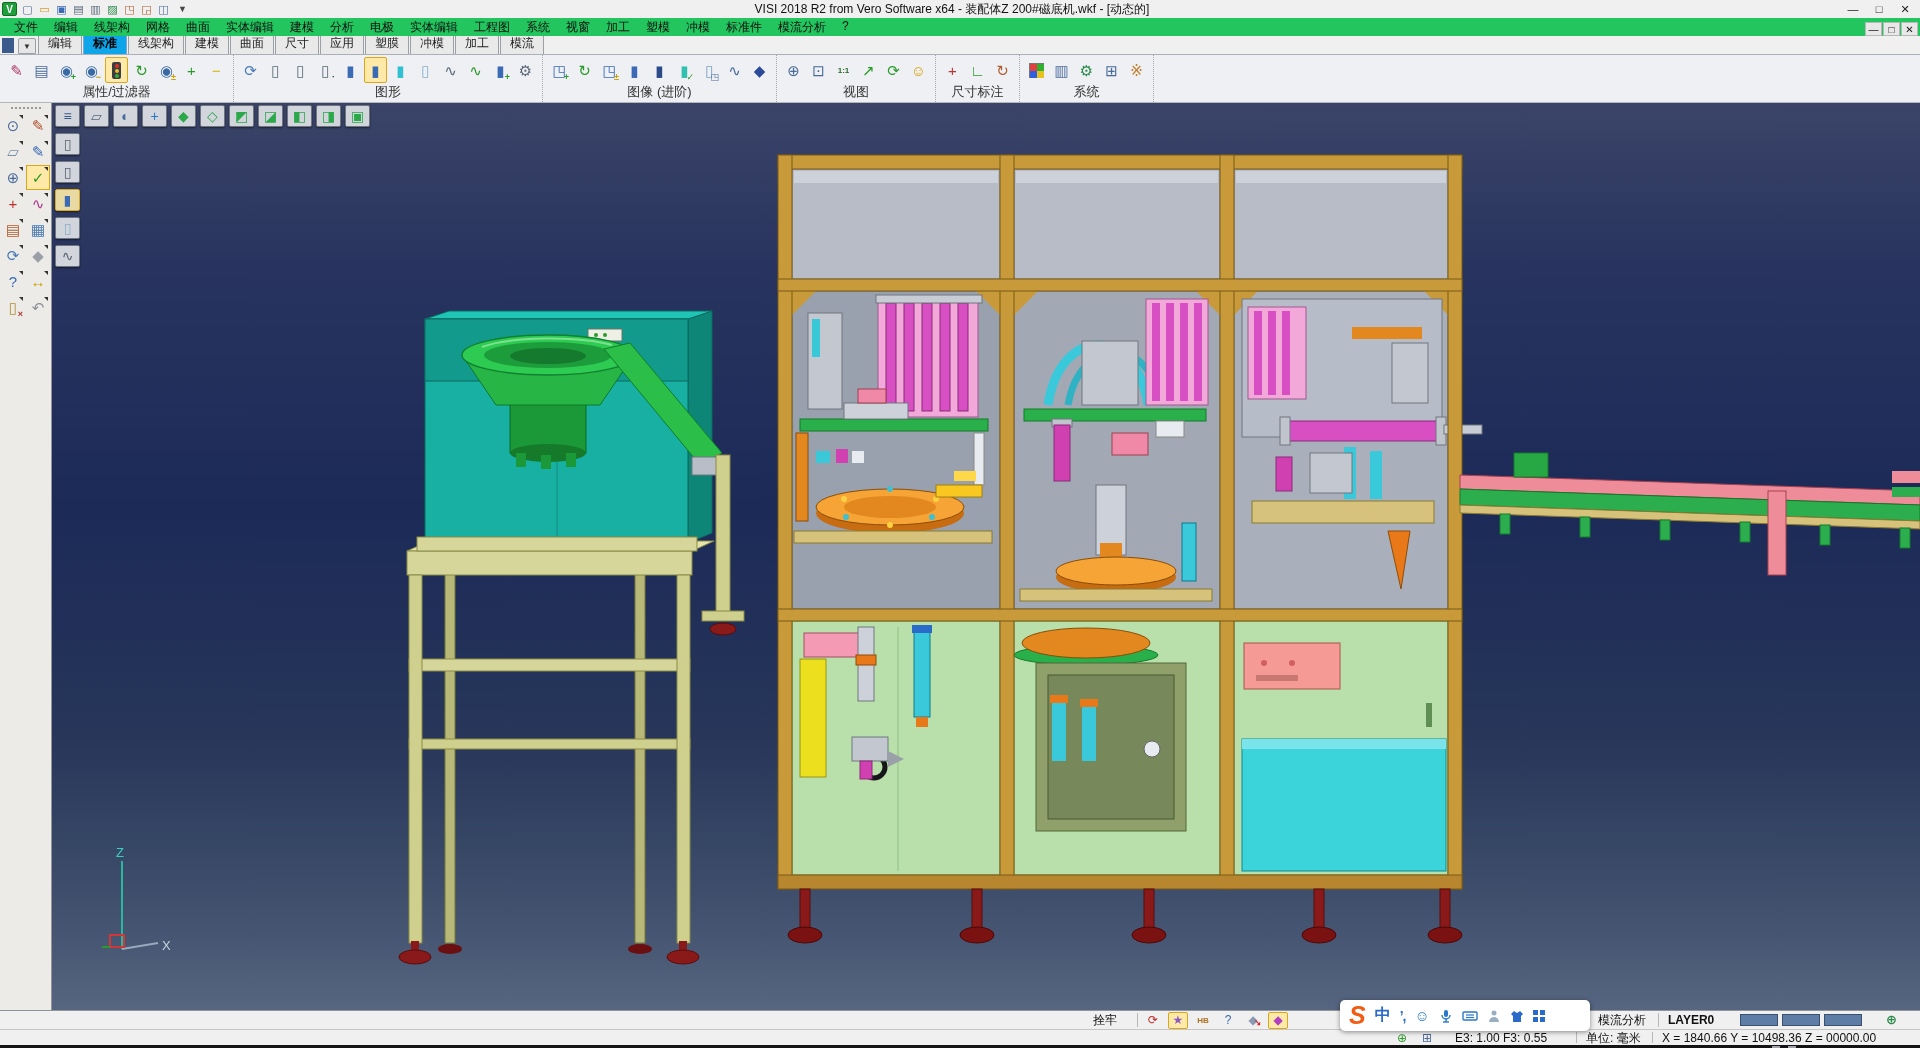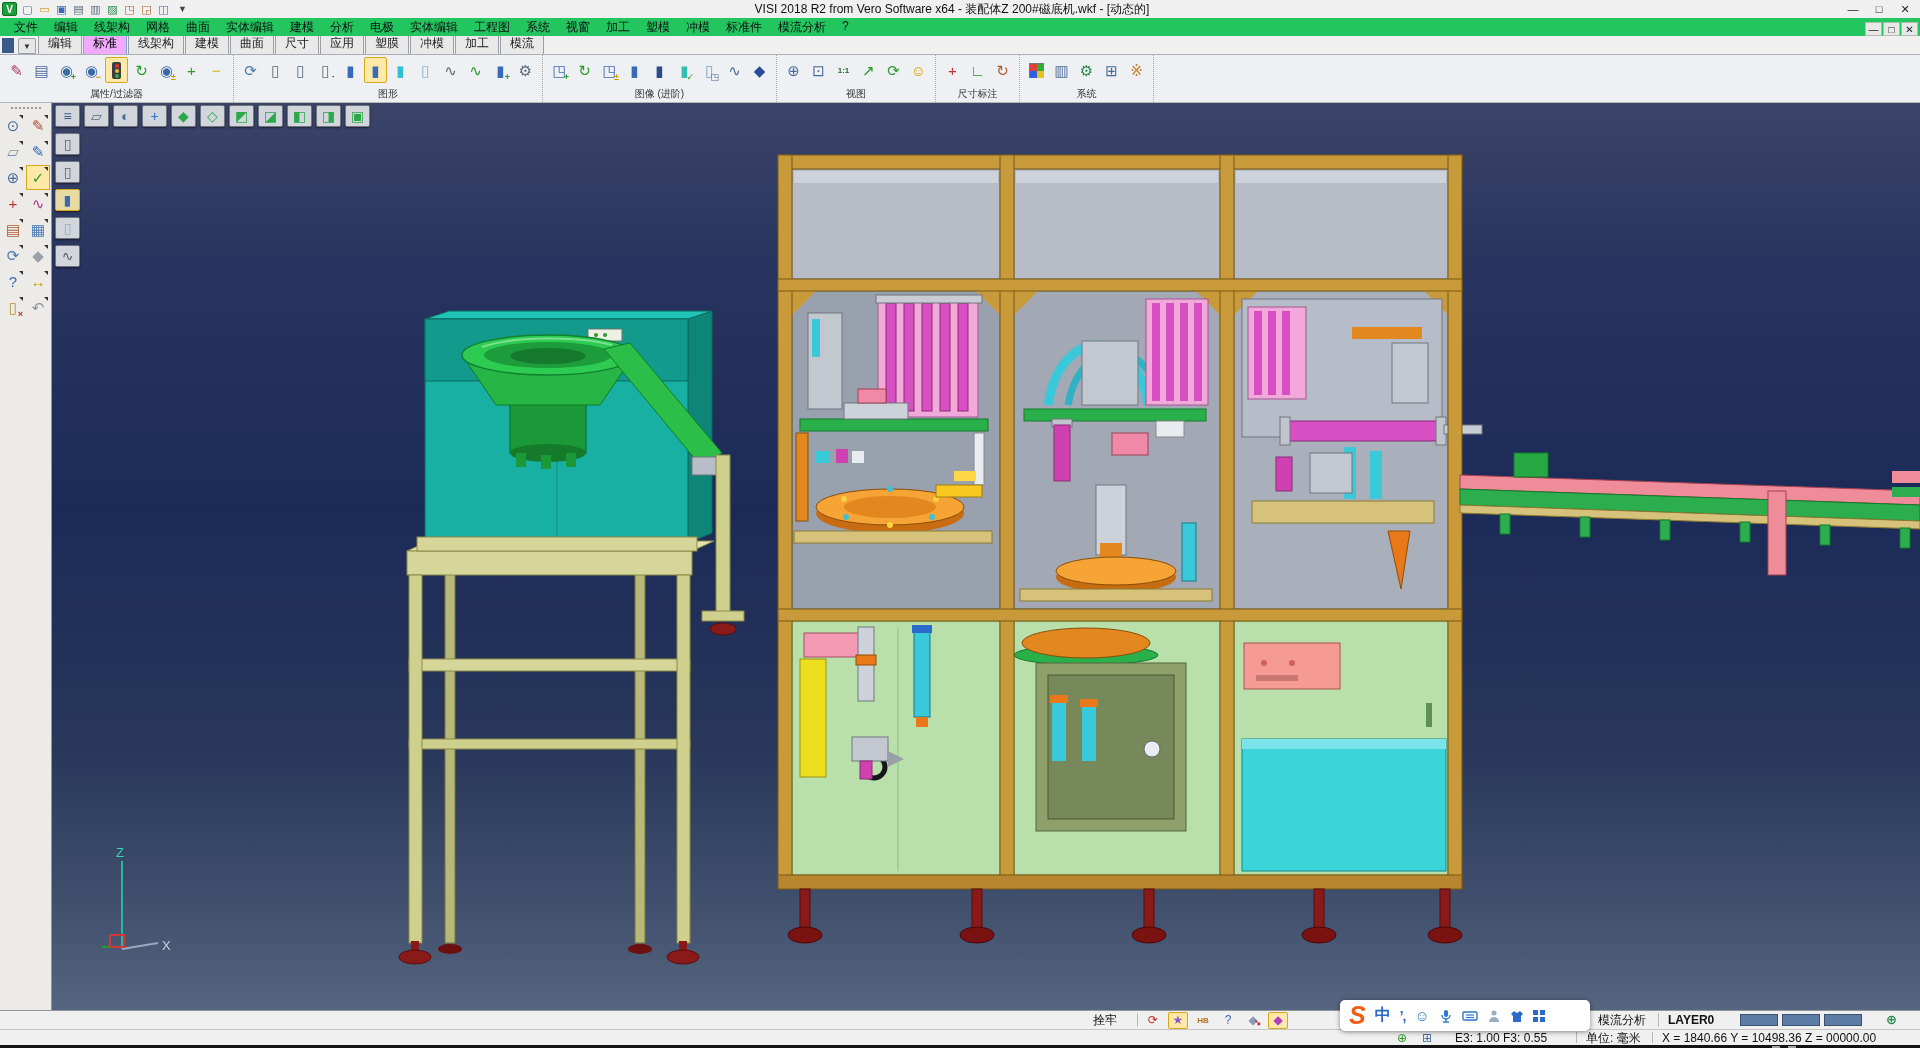--- a/index.html
+++ b/index.html
@@ -25,27 +25,27 @@
   .mdi-btn { width:17px; height:14px; display:flex; align-items:center; justify-content:center; font-size:10px;
     border:1px solid #b8b8b8; background:#e8e8e8; margin-left:1px; }
 
   
   .tabbar { height:19px; background:#f0f0f0; display:flex; align-items:flex-end; padding-left:2px; border-bottom:1px solid #aab0b6; }
   .tab-corner { width:12px; height:15px; background:#3a5a8c; margin:0 4px 1px 0; }
   .tab-drop { width:18px; height:16px; border:1px solid #9aa0a6; background:#e6e6e6; font-size:8px; color:#333;
     display:flex; align-items:center; justify-content:center; margin-right:2px; border-radius:2px 2px 0 0; }
   .tab { padding:1px 9px 2px; margin-right:1px; border:1px solid #9aa0a6; border-bottom:none; background:#e9e9e9;
     border-radius:2px 2px 0 0; font-size:12px; color:#222; }
-  .tab.active { background:#f0abfc; border-color:#7aa7d4; font-weight:normal; color:#000; }
+  .tab.active { background:#0ea5e9; border-color:#7aa7d4; font-weight:bold; color:#000; }
 
   
   .toolbar { height:48px; background:#eef0f3; border-bottom:1px solid #b4b8bc; display:flex; align-items:stretch; }
   .tgroup { display:flex; flex-direction:column; justify-content:space-between; border-right:1px dotted #a8a8a8; padding:2px 5px 0; }
   .tgroup-icons { display:flex; gap:2px; align-items:center; }
-  .tgroup-label { text-align:center; font-size:10px; color:#333; padding:0 0 1px; white-space:nowrap; }
+  .tgroup-label { text-align:center; font-size:13px; color:#333; padding:0 0 1px; white-space:nowrap; }
 
   .chip { width:23px; height:26px; display:flex; align-items:center; justify-content:center; position:relative;
     border:1px solid transparent; border-radius:2px; }
   .chip.active { background:#ffe9a8; border-color:#d9a71a; }
   .chip .g { font-size:15px; line-height:1; }
   .chip .t { font-size:8px; font-weight:bold; }
   .chip .b { position:absolute; right:1px; bottom:0; font-size:9px; font-weight:bold; line-height:1; }
   .traffic { width:9px; height:17px; background:#3c3c44; border-radius:2px; position:relative; }
   .traffic::before { content:""; position:absolute; left:2.5px; top:2px; width:4px; height:4px; border-radius:50%;
     background:#e33020; box-shadow:0 5px 0 #e8c020, 0 10px 0 #32b032; }

